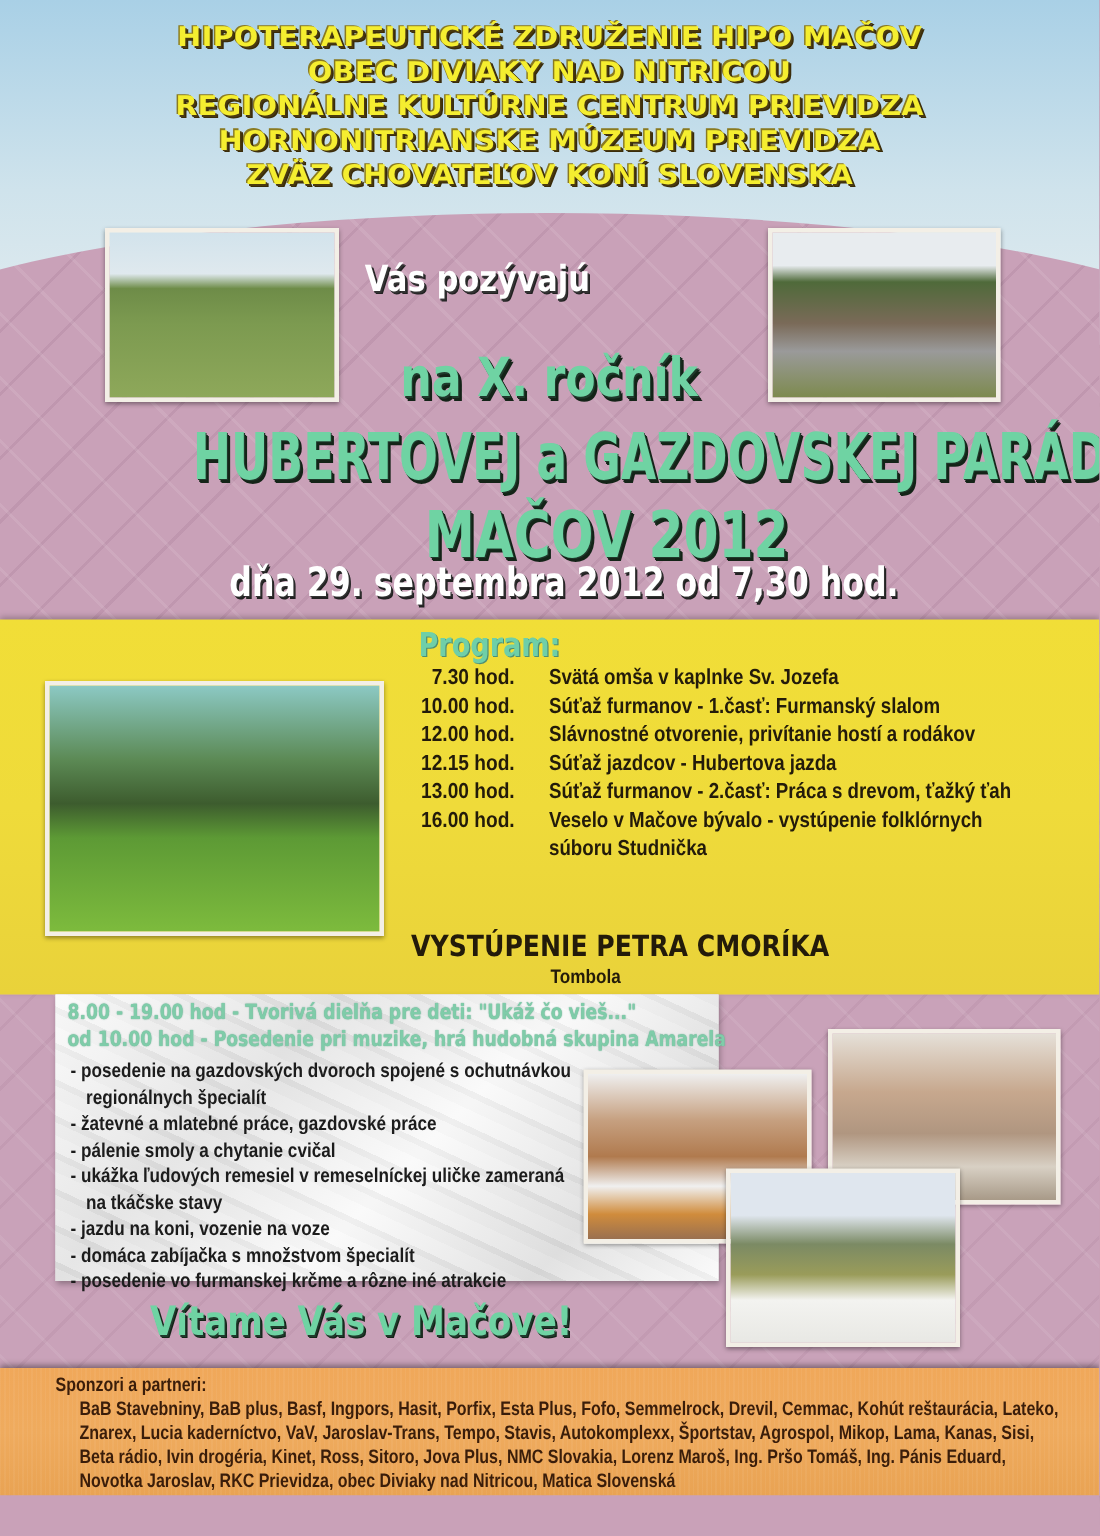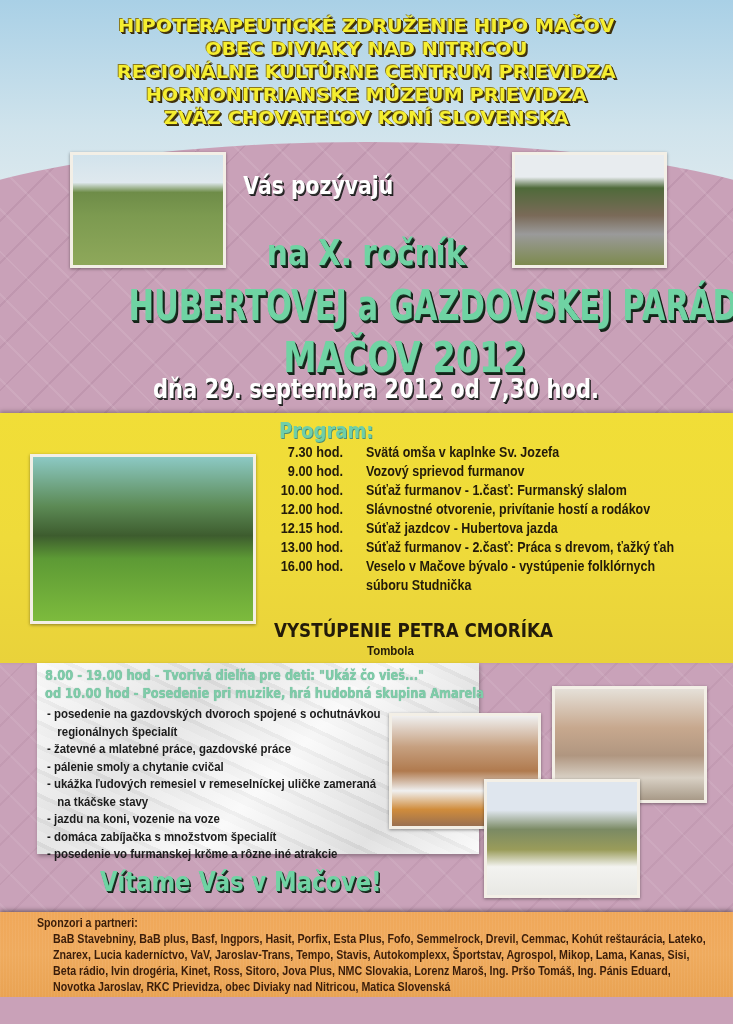--- a/index.html
+++ b/index.html
@@ -152,24 +152,20 @@
   <div class="photo photo-tractor">
     <span class="photo-label">vintage green tractor</span>
   </div>
   <div class="program-heading">Program:</div>
   <div class="program-list">
     <div class="program-row">
       <span class="program-time">7.30 hod.</span>
       <span class="program-desc">Svätá omša v kaplnke Sv. Jozefa</span>
     </div>
     <div class="program-row">
-      <span class="program-time">9.00 hod.</span>
-      <span class="program-desc">Vozový sprievod furmanov</span>
-    </div>
-    <div class="program-row">
       <span class="program-time">10.00 hod.</span>
       <span class="program-desc">Súťaž furmanov - 1.časť: Furmanský slalom</span>
     </div>
     <div class="program-row">
       <span class="program-time">12.00 hod.</span>
       <span class="program-desc">Slávnostné otvorenie, privítanie hostí a rodákov</span>
     </div>
     <div class="program-row">
       <span class="program-time">12.15 hod.</span>
       <span class="program-desc">Súťaž jazdcov - Hubertova jazda</span>

